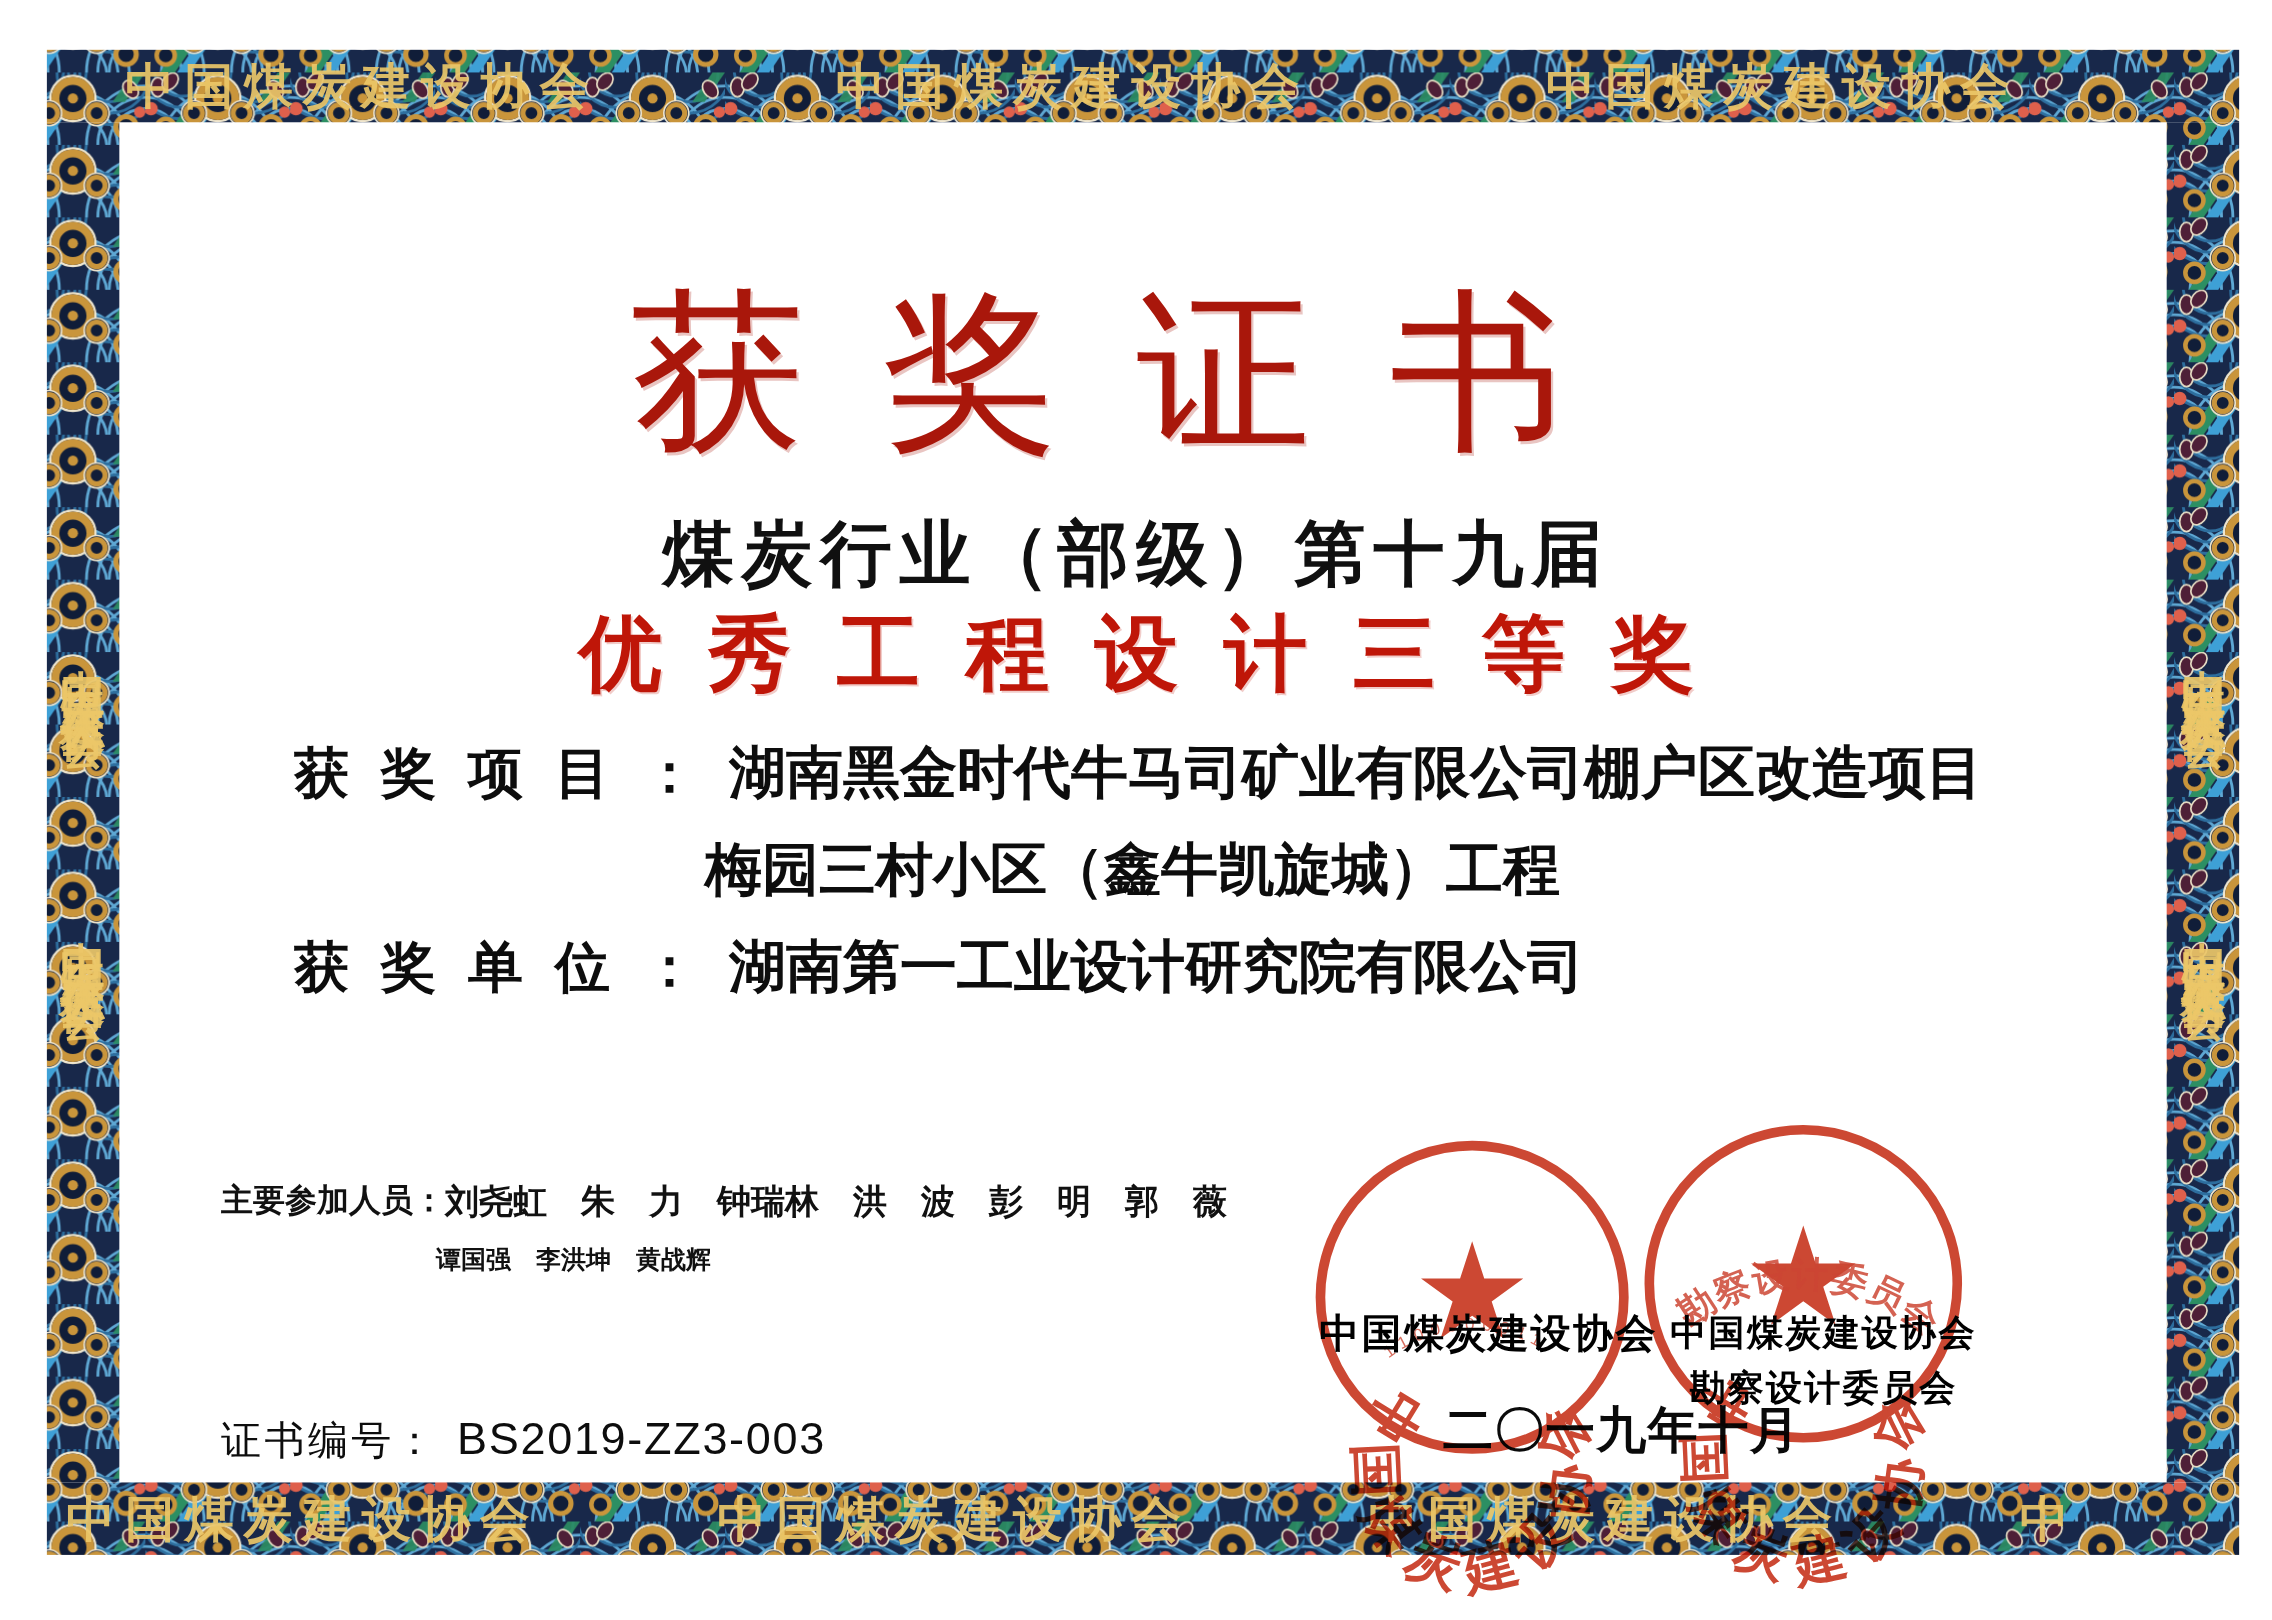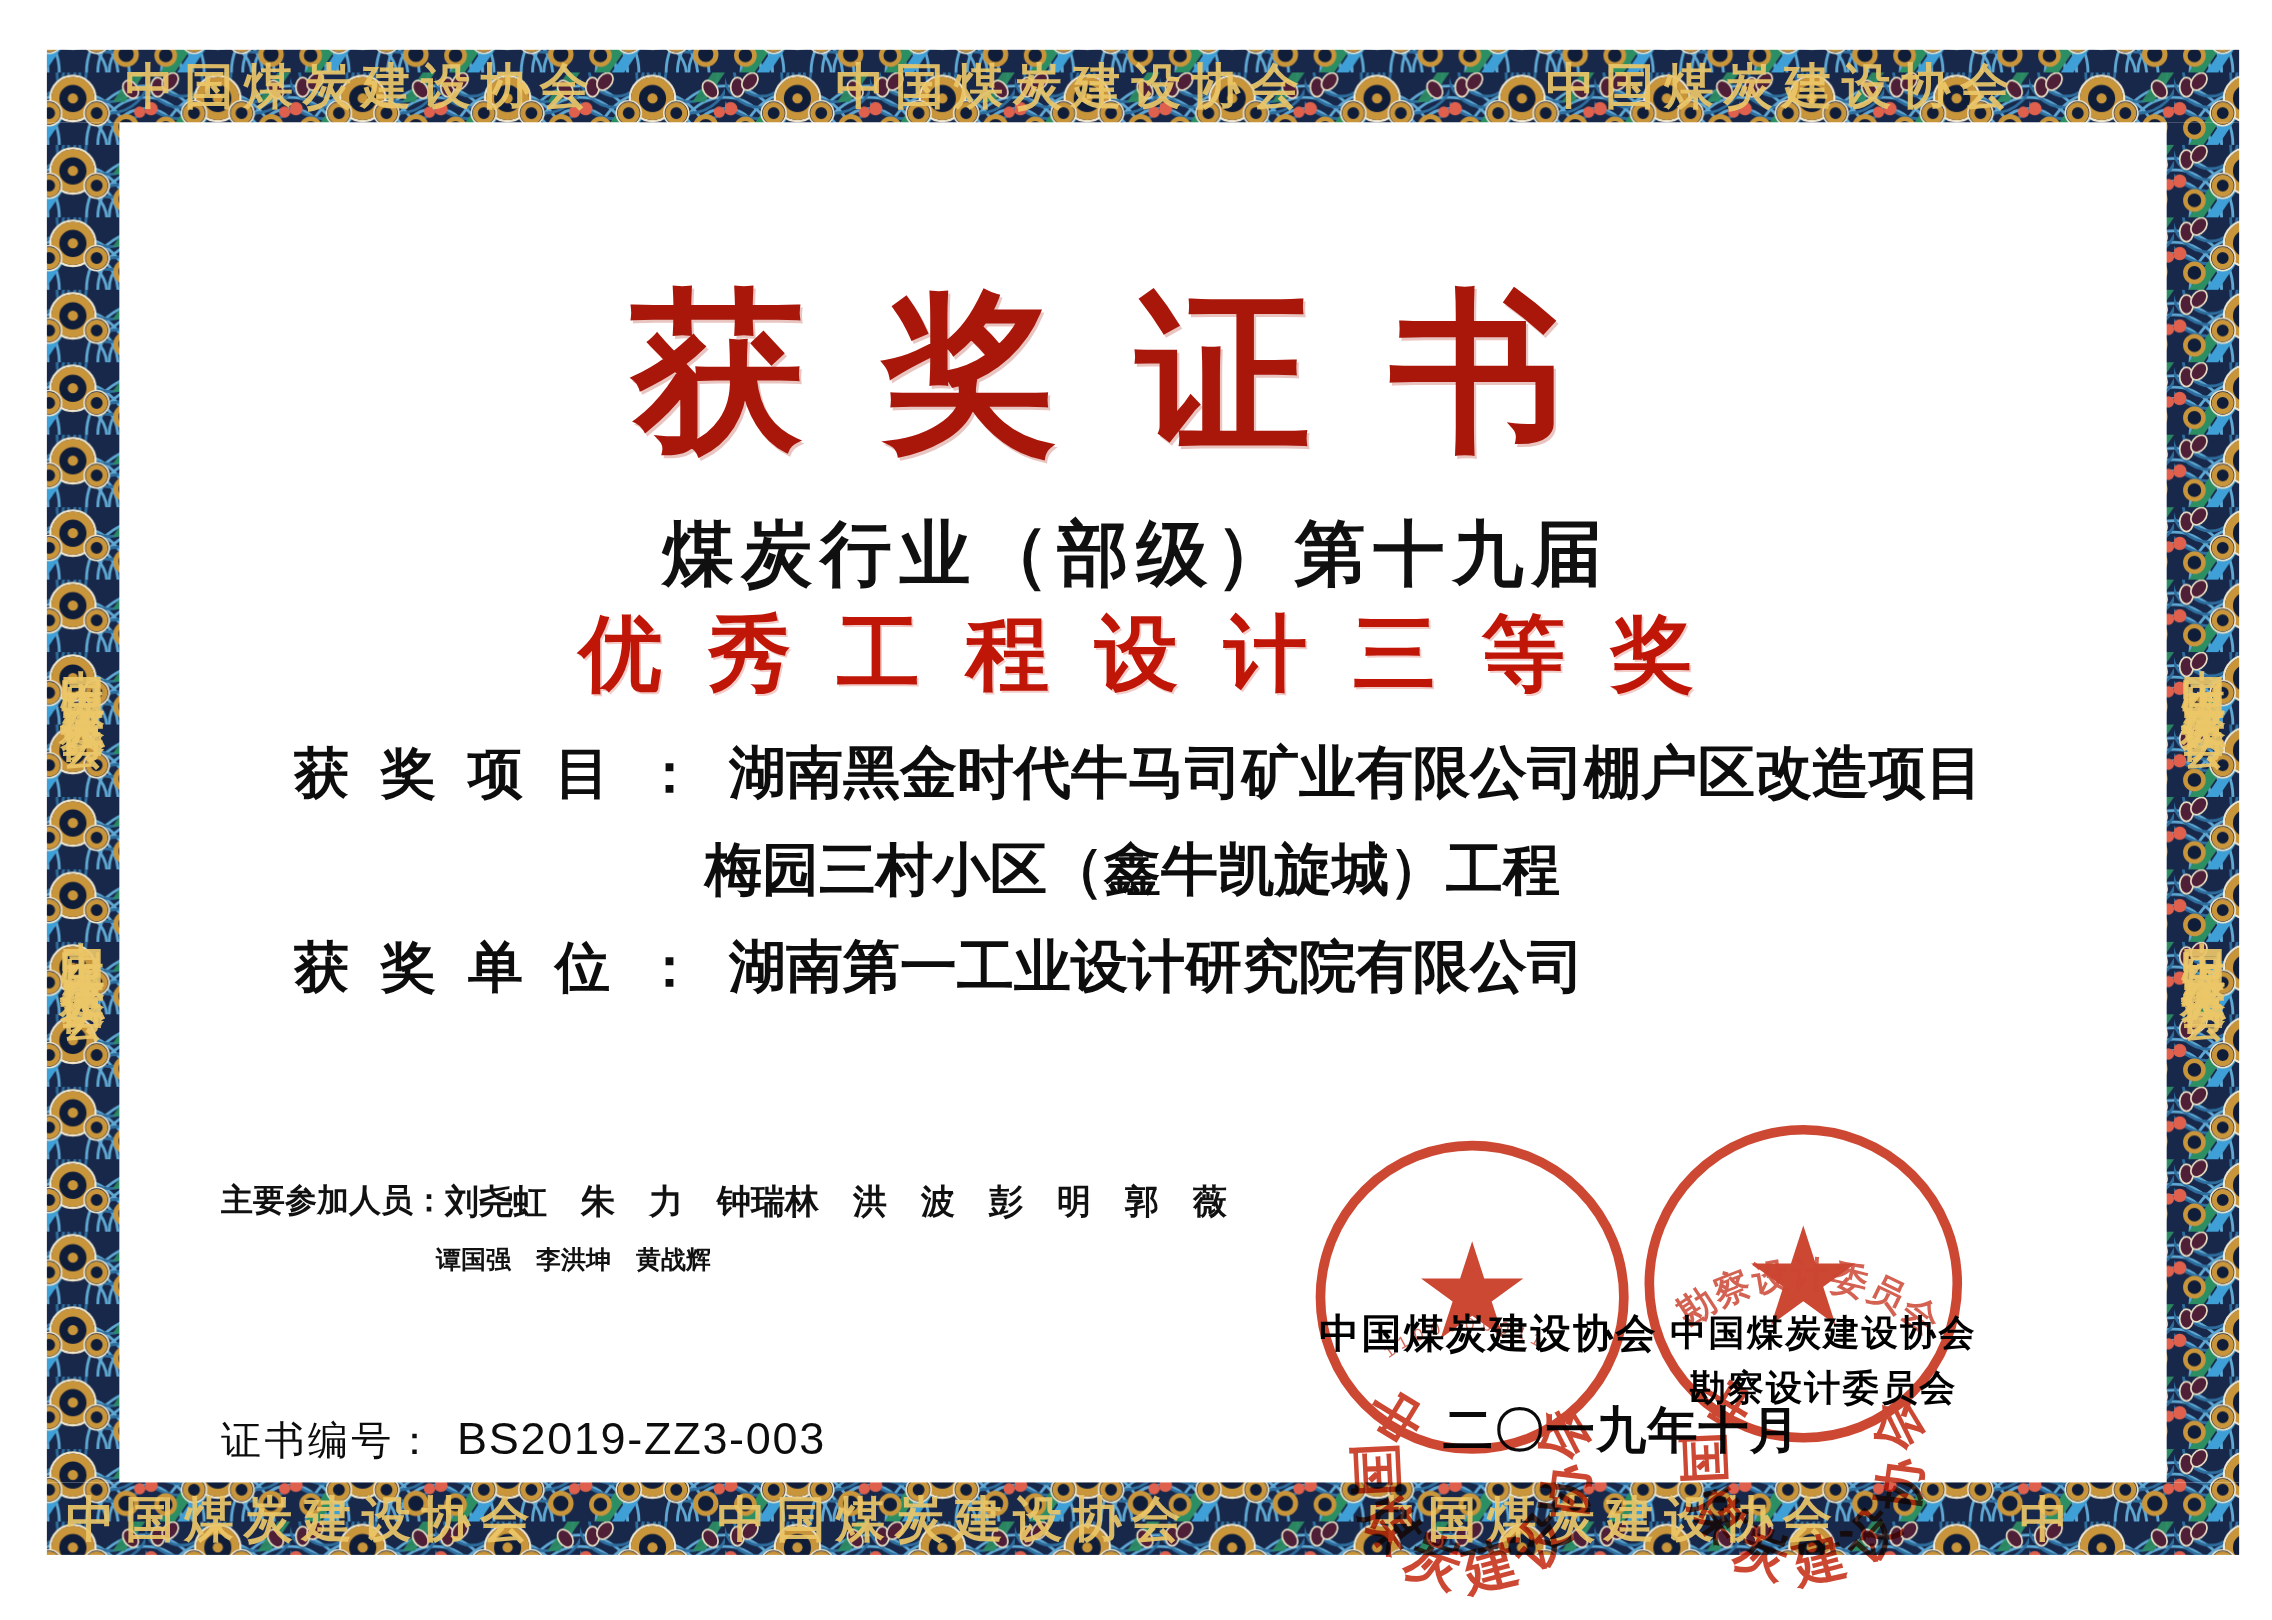--- a/index.html
+++ b/index.html
@@ -19,21 +19,21 @@
   .wm-bottom { top:1483px; }
   .wm-v {
     top:122px; width:72px; height:1361px; font-size:44px; letter-spacing:8px;
     writing-mode:vertical-rl; text-orientation:upright; line-height:72px;
   }
   .wm-left { left:46px; }
   .wm-right { left:2167px; }
 
   .title {
     position:absolute; left:0; top:256px; width:100%; text-align:center; z-index:4;
-    font-size:174px; font-weight:bold; color:#a9170b;
+    font-size:174px; font-weight:normal; color:#a9170b;
     letter-spacing:79px; box-sizing:border-box;
     text-shadow: 2.3px 2.8px 0 rgba(169,23,11,0.25);
   }
   .session {
     position:absolute; left:0; top:507px; width:100%; text-align:center; z-index:4;
     font-size:71px; font-weight:bold; color:#101010; letter-spacing:8px;
   }
   .award {
     position:absolute; left:0; top:599px; width:100%; text-align:center; z-index:4;
     font-size:83px; font-weight:bold; color:#bf1608;

